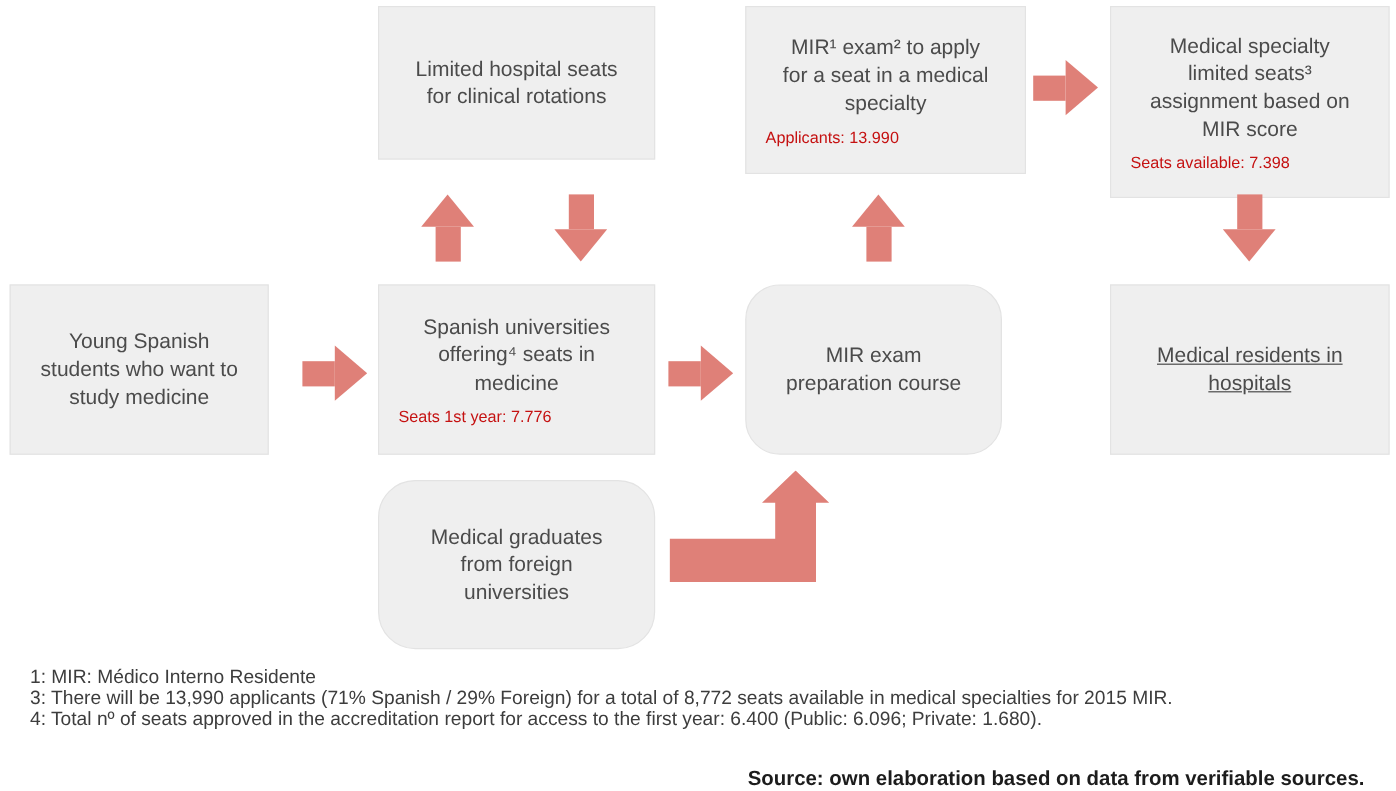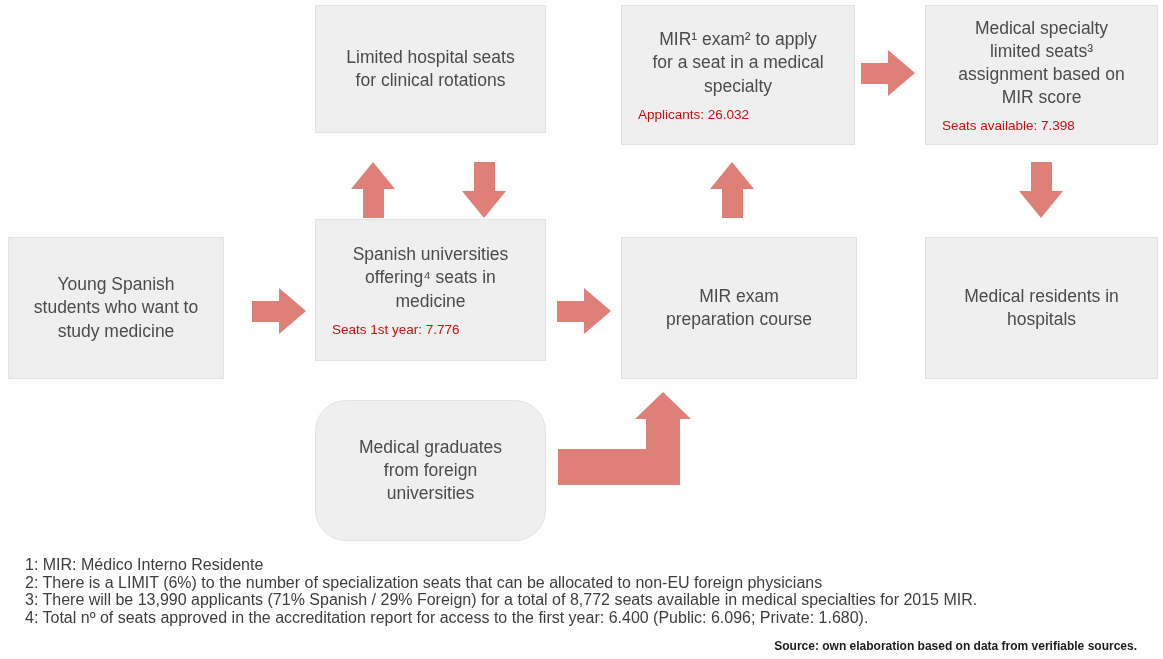--- a/index.html
+++ b/index.html
@@ -29,25 +29,25 @@
     align-items: center; justify-content: center;
     text-align: center;
     padding: 12px 16px;
     color: var(--box-text);
   }
   .box-text { font-size: 17.5px; line-height: 1.32; white-space: pre-line; }
   .stat { margin-top: 9px; font-size: 13.5px; color: var(--stat-red); align-self: flex-start; text-align: left; }
 
   #b-limited   { left: 315px; top: 5px;   width: 231px; height: 128px; }
   #b-exam      { left: 621px; top: 5px;   width: 234px; height: 140px; }
-  #b-specialty { left: 925px; top: 5px;   width: 233px; height: 140px; }
+  #b-specialty { left: 925px; top: 5px;   width: 233px; height: 160px; }
   #b-young     { left: 8px;   top: 237px; width: 216px; height: 142px; }
-  #b-univ      { left: 315px; top: 219px; width: 231px; height: 142px; }
-  #b-prep      { left: 621px; top: 237px; width: 236px; height: 142px; }
-  #b-residents { left: 925px; top: 237px; width: 233px; height: 142px; }
+  #b-univ      { left: 315px; top: 237px; width: 231px; height: 142px; }
+  #b-prep      { left: 621px; top: 237px; width: 214px; height: 142px; border-radius: 29px; }
+  #b-residents { left: 925px; top: 237px; width: 233px; height: 142px; text-decoration: underline; }
   #b-foreign   { left: 315px; top: 400px; width: 231px; height: 141px; border-radius: 31px; }
 
   .arrow { position: absolute; }
   .ar-v { width: 44px; height: 56px; display: flex; flex-direction: column; align-items: center; }
   .ar-h { width: 54px; height: 46px; display: flex; align-items: center; }
   .tri-up    { width: 0; height: 0; border-left: 22px solid transparent; border-right: 22px solid transparent; border-bottom: 27px solid var(--arrow); }
   .tri-down  { width: 0; height: 0; border-left: 22px solid transparent; border-right: 22px solid transparent; border-top: 27px solid var(--arrow); }
   .tri-right { width: 0; height: 0; border-top: 23px solid transparent; border-bottom: 23px solid transparent; border-left: 27px solid var(--arrow); }
   .bar-v { width: 21px; flex: 1; background: var(--arrow); }
   .bar-h { height: 21px; flex: 1; background: var(--arrow); }
@@ -60,38 +60,38 @@
   #a-right3 { left: 861px;  top: 50px;  }
   #a-down2  { left: 1019px; top: 162px; }
   #a-elbow  { left: 558px;  top: 392px; }
 
   .footnotes {
     position: absolute; left: 25px; top: 556px; width: 1115px;
     font-size: 16px; line-height: 17.5px; color: var(--footnote-text);
   }
   .source {
     position: absolute; right: 26px; top: 639px;
-    font-size: 12px; font-weight: bold; color: #1c1c1c;
+    font-size: 17px; font-weight: bold; color: #1c1c1c;
   }
 </style>
 </head>
 <body>
 
 <div class="canvas">
 
   <div class="box" id="b-limited">
     <div class="box-text">Limited hospital seats
 for clinical rotations</div>
   </div>
 
   <div class="box" id="b-exam">
     <div class="box-text">MIR¹ exam² to apply
 for a seat in a medical
 specialty</div>
-    <div class="stat">Applicants: 26.032</div>
+    <div class="stat">Applicants: 13.990</div>
   </div>
 
   <div class="box" id="b-specialty">
     <div class="box-text">Medical specialty
 limited seats³
 assignment based on
 MIR score</div>
     <div class="stat">Seats available: 7.398</div>
   </div>
 
@@ -158,20 +158,19 @@
     <div class="bar-v"></div>
     <div class="tri-down"></div>
   </div>
 
   <svg class="arrow" id="a-elbow" width="142" height="93" viewBox="0 0 142 93" xmlns="http://www.w3.org/2000/svg">
     <polygon points="0,57 88,57 88,27 77,27 105,0 133,27 122,27 122,93 0,93" fill="#df8078"></polygon>
   </svg>
 
   <div class="footnotes">
     <div class="footnote">1: MIR: Médico Interno Residente</div>
-    <div class="footnote">2: There is a LIMIT (6%) to the number of specialization seats that can be allocated to non-EU foreign physicians</div>
     <div class="footnote">3: There will be 13,990 applicants (71% Spanish / 29% Foreign) for a total of 8,772 seats available in medical specialties for 2015 MIR.</div>
     <div class="footnote">4: Total nº of seats approved in the accreditation report for access to the first year: 6.400 (Public: 6.096; Private: 1.680).</div>
   </div>
 
   <div class="source">Source: own elaboration based on data from verifiable sources.</div>
 
 </div>
 
 </body></html>

